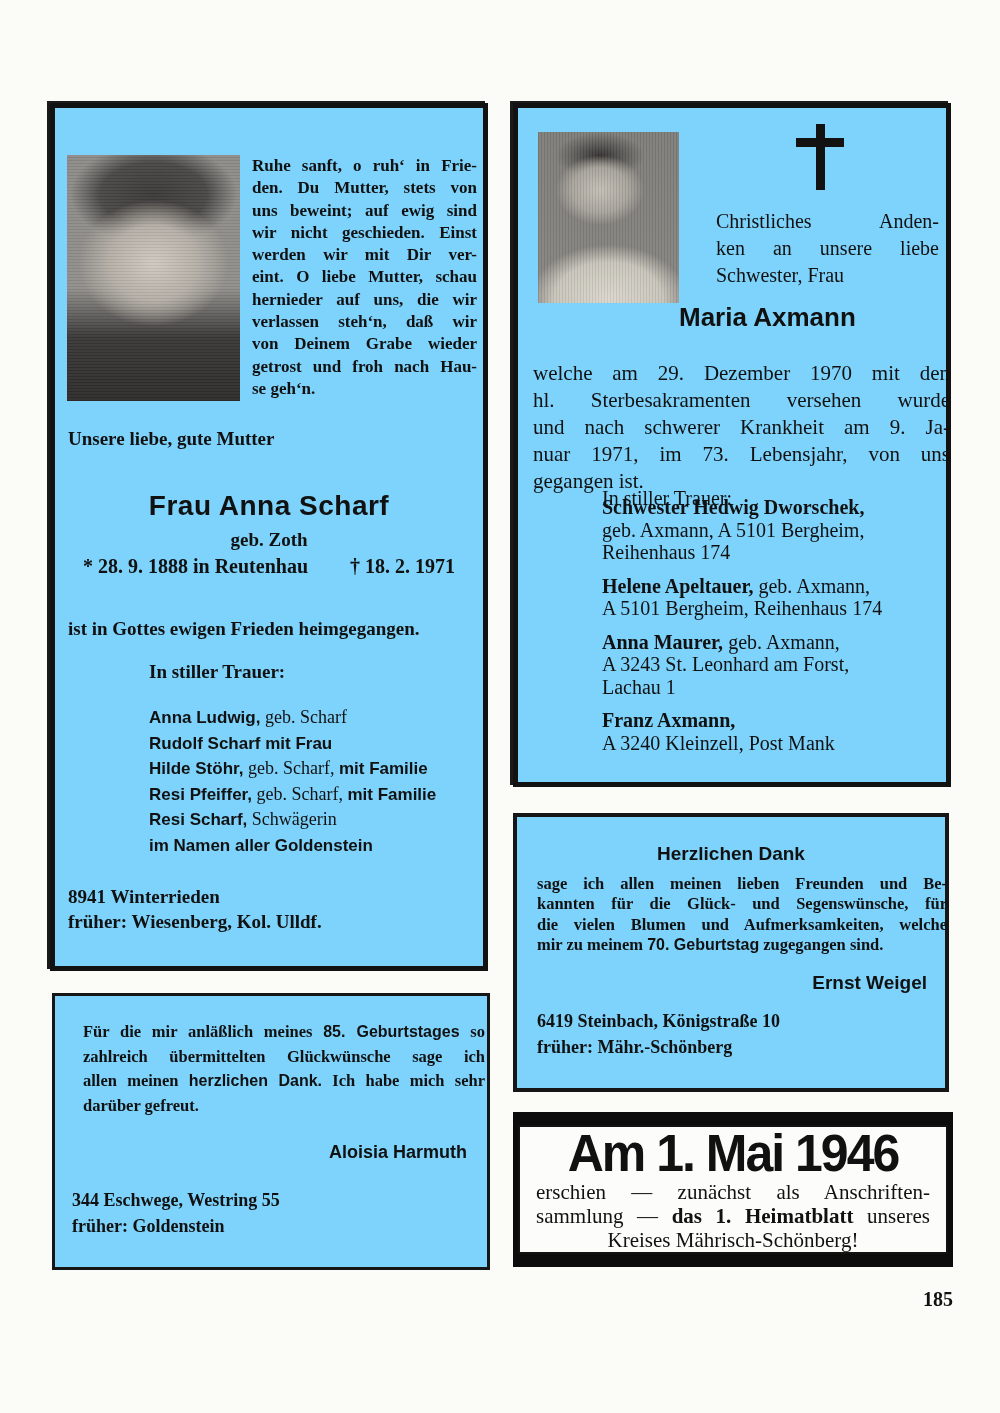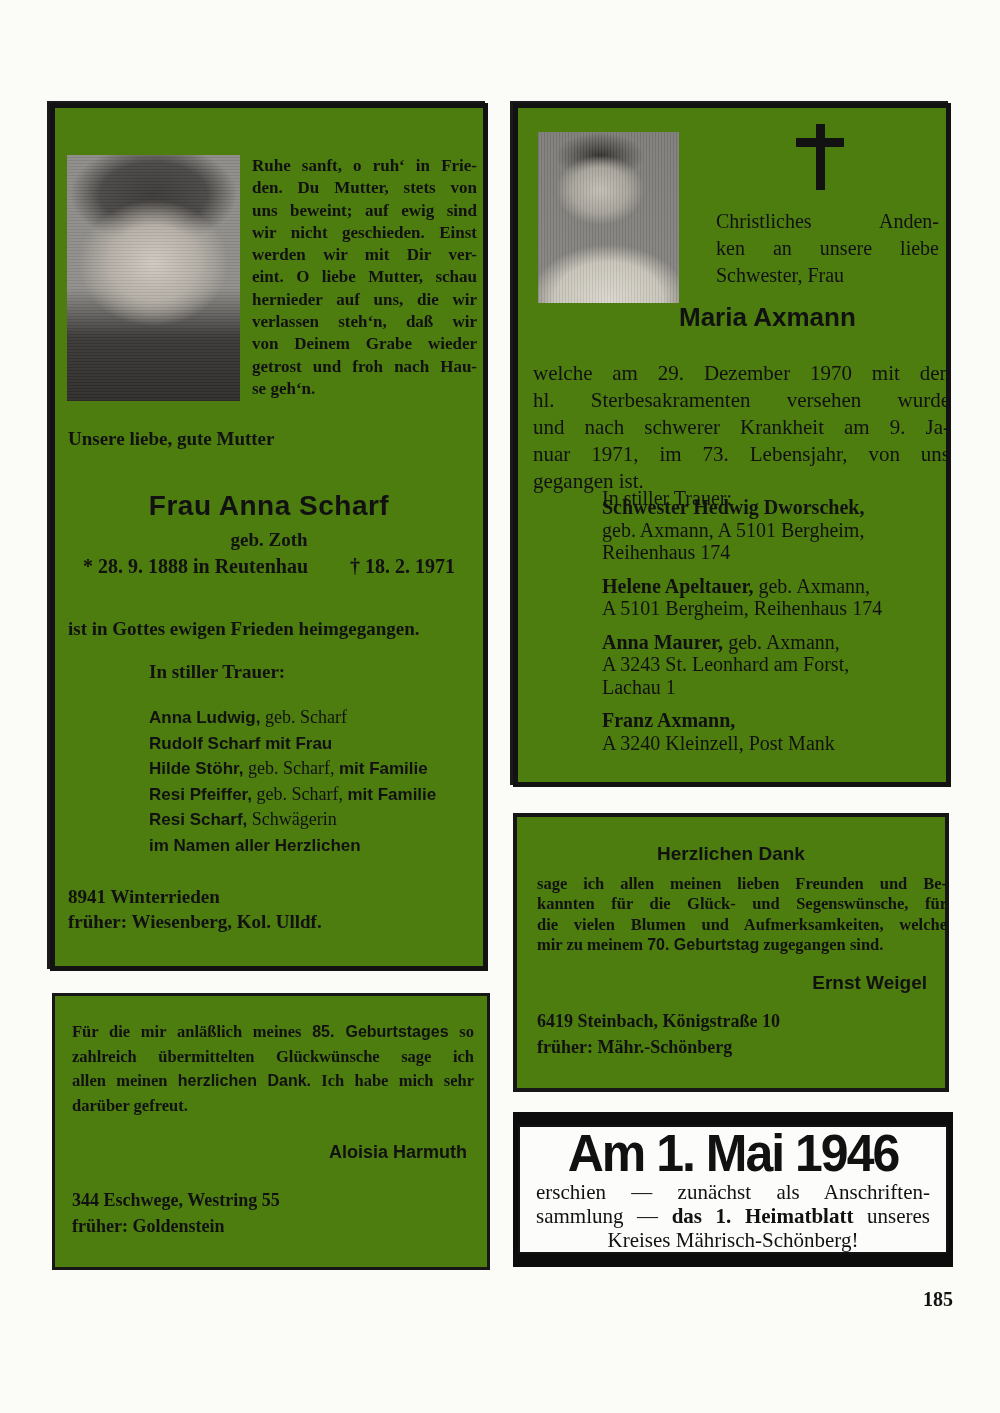--- a/index.html
+++ b/index.html
@@ -7,21 +7,21 @@
     width:1000px;height:1413px;
     background:#fbfbf8;
     font-family:"Liberation Serif","DejaVu Serif",serif;
     color:#111;
     position:relative;
     -webkit-font-smoothing:antialiased;
   }
   .page{position:absolute;inset:0;}
 
   
-  .box{position:absolute;box-sizing:border-box;background:#4d7c0f;}
+  .box{position:absolute;box-sizing:border-box;background:#7dd3fc;}
   .box-heavy{border:5px solid #121212;box-shadow:-3px -2px 0 0 #1a1a1a;}
   .box-med{border:3px solid #161616;}
 
   .scharf-box{left:50px;top:103px;width:438px;height:868px;}
   .axmann-box{left:513px;top:103px;width:438px;height:684px;}
   .weigel-box{left:513px;top:813px;width:436px;height:279px;border-width:4px;padding-left:48px;}
   .harmuth-box{left:52px;top:993px;width:438px;height:277px;}
 
   
   .photo{position:absolute;overflow:hidden;}
@@ -84,21 +84,21 @@
   .w-title{position:absolute;left:0;top:26px;width:100%;text-align:center;
     font-family:"Liberation Sans",sans-serif;font-size:19px;font-weight:700;}
   .w-body{position:absolute;left:20px;top:57px;width:410px;font-size:16.5px;
     line-height:20.3px;font-weight:700;}
   .w-body .sans{font-size:16px;}
   .w-sign{position:absolute;right:18px;top:155px;text-align:right;
     font-family:"Liberation Sans",sans-serif;font-size:19px;font-weight:700;}
   .w-addr{position:absolute;left:20px;top:192px;font-size:18px;font-weight:700;line-height:25.5px;}
 
   
-  .h-body{position:absolute;left:17px;top:24px;width:402px;font-size:16.5px;
+  .h-body{position:absolute;left:28px;top:24px;width:402px;font-size:16.5px;
     line-height:24.5px;font-weight:700;}
   .h-body .sans{font-size:16px;}
   .h-sign{position:absolute;right:20px;top:146px;text-align:right;
     font-family:"Liberation Sans",sans-serif;font-size:18px;font-weight:700;}
   .h-addr{position:absolute;left:17px;top:191px;font-size:18px;font-weight:700;line-height:26px;}
 
   
   .mai-box{position:absolute;left:513px;top:1112px;width:440px;height:155px;
     background:#0c0c0c;box-sizing:border-box;padding:13px 5px;}
   .mai-inner{width:100%;height:100%;background:#fcfcfa;border:2px solid #121212;
@@ -138,21 +138,21 @@
       <span>† 18. 2. 1971</span>
     </div>
     <div class="s-message">ist in Gottes ewigen Frieden heimgegangen.</div>
     <div class="s-trauer">In stiller Trauer:</div>
     <div class="s-mourners">
         <div class="line"><span class="sans">Anna Ludwig,</span><span> geb. Scharf</span></div>
         <div class="line"><span class="sans">Rudolf Scharf mit Frau</span></div>
         <div class="line"><span class="sans">Hilde Stöhr,</span><span> geb. Scharf, </span><span class="sans">mit Familie</span></div>
         <div class="line"><span class="sans">Resi Pfeiffer,</span><span> geb. Scharf, </span><span class="sans">mit Familie</span></div>
         <div class="line"><span class="sans">Resi Scharf,</span><span> Schwägerin</span></div>
-        <div class="line"><span class="sans">im Namen aller Herzlichen</span></div>
+        <div class="line"><span class="sans">im Namen aller Goldenstein</span></div>
       </div>
     <div class="s-addr">
       <div>8941 Winterrieden</div>
       <div>früher: Wiesenberg, Kol. Ulldf.</div>
     </div>
   </section>
 
   <section class="box box-heavy axmann-box">
     <div class="photo photo-axmann"></div>
     <div class="cross">

